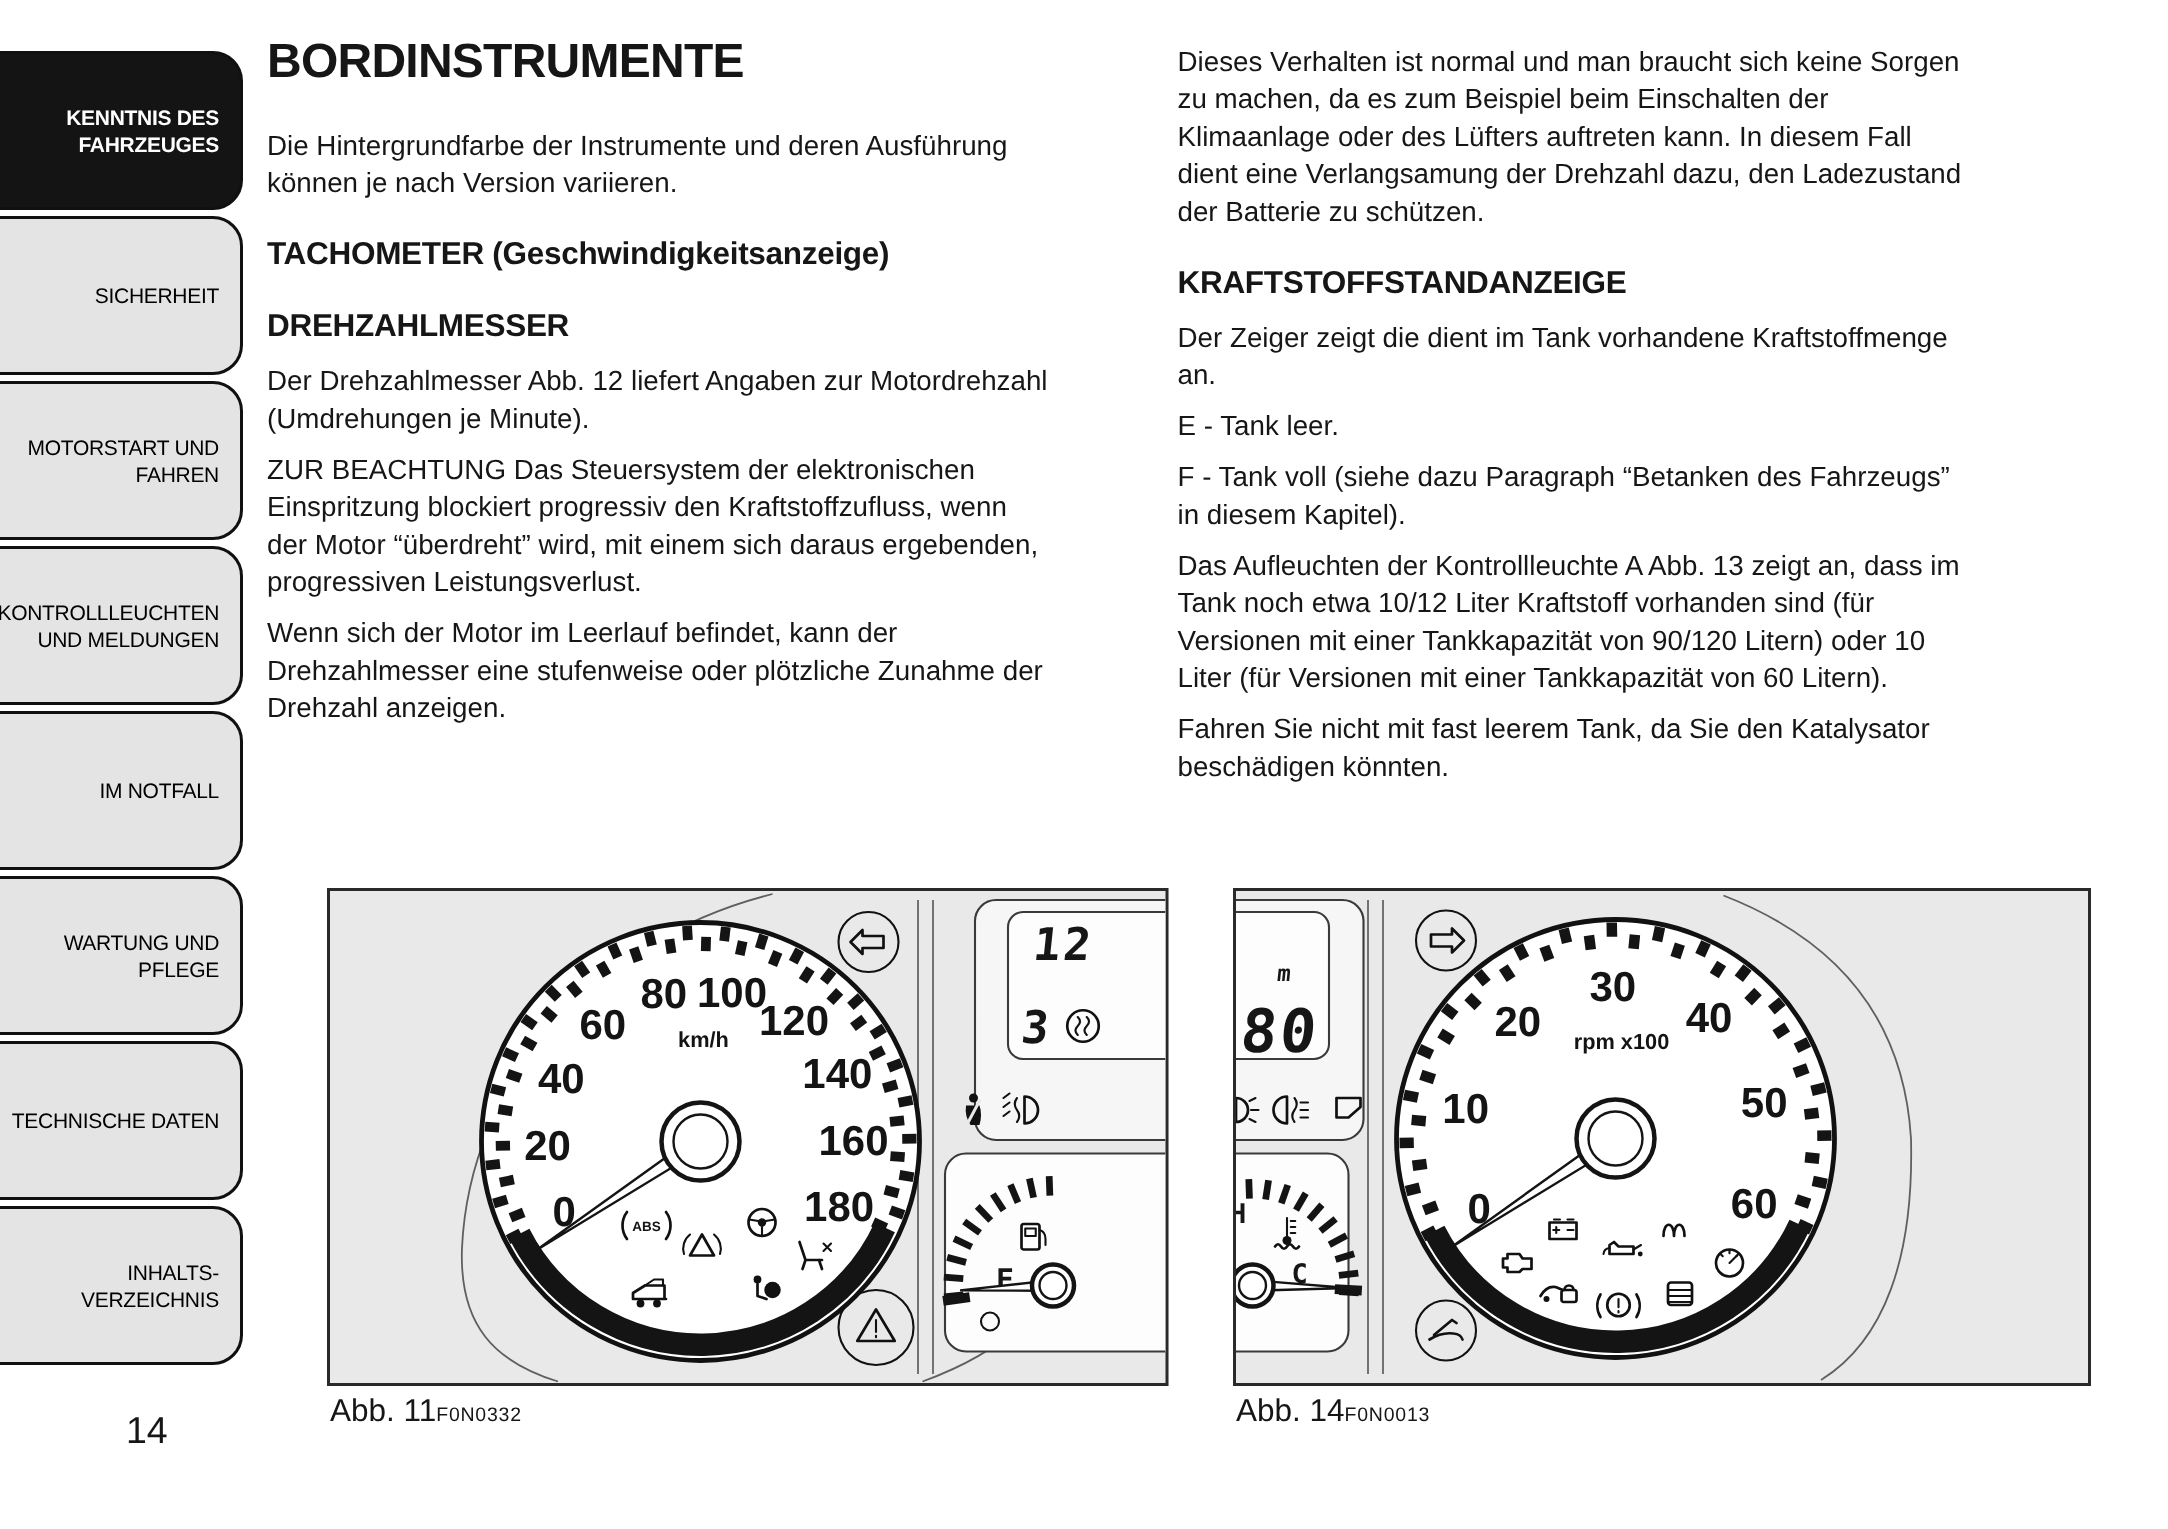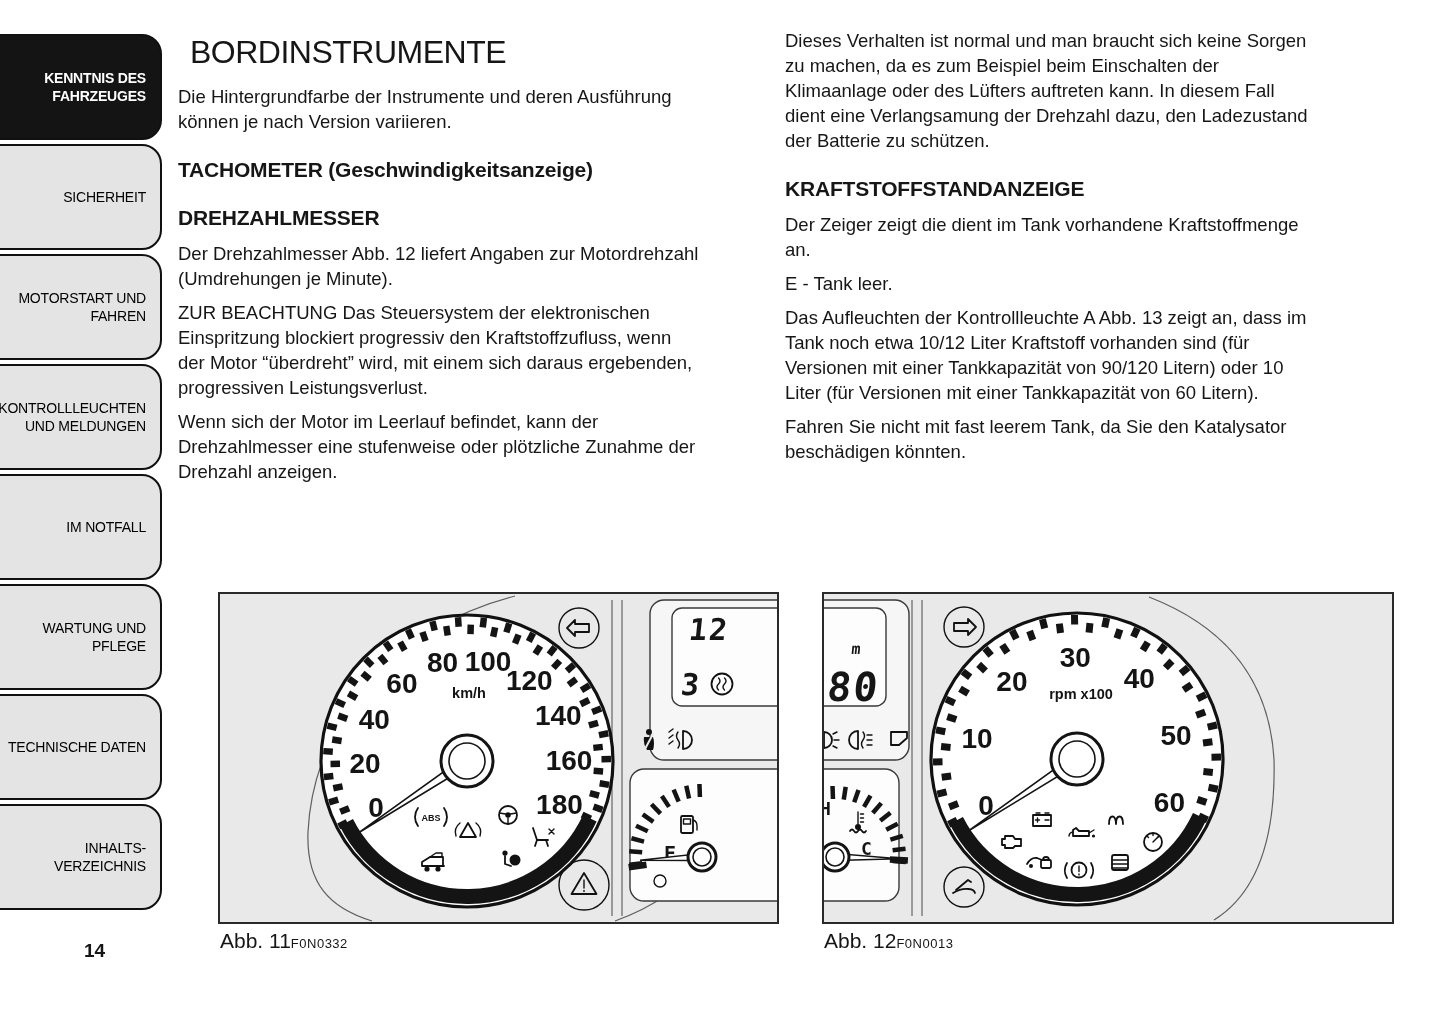--- a/index.html
+++ b/index.html
@@ -6,23 +6,23 @@
   body{width:1445px;height:1019px;position:relative;background:#fff;overflow:hidden;
        font-family:"Liberation Sans",sans-serif;color:#161616}
   
   #sidebar{position:absolute;left:0;top:34px;width:166px}
   .tab{box-sizing:border-box;width:196px;margin-left:-34px;height:106px;margin-bottom:4px;
        background:#e4e4e4;border:2px solid #101010;border-radius:20px;
        display:flex;align-items:center;justify-content:flex-end;
        padding-right:14px;text-align:right;font-size:14px;line-height:1.3;
        white-space:pre-line;color:#000;font-weight:400;letter-spacing:-0.2px}
   .tab.active{background:#141414;color:#fff;font-weight:700}
-  #page-number{position:absolute;left:84px;top:940px;font-size:19px;font-weight:700}
+  #page-number{position:absolute;left:84px;top:940px;font-size:25px;font-weight:400}
   
-  #page-title{position:absolute;left:178px;top:22px;margin:12px;font-size:32px;font-weight:400;letter-spacing:-0.5px}
+  #page-title{position:absolute;left:178px;top:22px;margin:0;font-size:32px;font-weight:700;letter-spacing:-0.5px}
   .col{position:absolute;top:84px}
   #col-left{left:178px;width:522px}
   #col-right{left:785px;width:528px;top:28px}
   .p{font-size:18.5px;line-height:25px;margin:0 0 9px}
   .h2{font-size:21px;font-weight:700;margin:24px 0 11px;letter-spacing:-0.2px}
   
   .fig{position:absolute;top:592px;height:328px;border:2px solid #2a2a2a;background:#e9e9e9;overflow:hidden}
   #fig1{left:218px;width:557px}
   #fig2{left:822px;width:568px}
   .figcap{position:absolute;top:929px;display:flex;justify-content:flex-start;align-items:baseline}
@@ -67,20 +67,21 @@
     <h2 class="h2">DREHZAHLMESSER</h2>
     <p class="p">Der Drehzahlmesser Abb. 12 liefert Angaben zur Motordrehzahl (Umdrehungen je Minute).</p>
     <p class="p">ZUR BEACHTUNG Das Steuersystem der elektronischen Einspritzung blockiert progressiv den Kraftstoffzufluss, wenn der Motor “überdreht” wird, mit einem sich daraus ergebenden, progressiven Leistungsverlust.</p>
     <p class="p">Wenn sich der Motor im Leerlauf befindet, kann der Drehzahlmesser eine stufenweise oder plötzliche Zunahme der Drehzahl anzeigen.</p>
   </div>
 <div class="col" id="col-right">
     <p class="p">Dieses Verhalten ist normal und man braucht sich keine Sorgen zu machen, da es zum Beispiel beim Einschalten der Klimaanlage oder des Lüfters auftreten kann. In diesem Fall dient eine Verlangsamung der Drehzahl dazu, den Ladezustand der Batterie zu schützen.</p>
     <h2 class="h2">KRAFTSTOFFSTANDANZEIGE</h2>
     <p class="p">Der Zeiger zeigt die dient im Tank vorhandene Kraftstoffmenge an.</p>
     <p class="p">E - Tank leer.</p>
+    <p class="p">F - Tank voll (siehe dazu Paragraph “Betanken des Fahrzeugs” in diesem Kapitel).</p>
     <p class="p">Das Aufleuchten der Kontrollleuchte A Abb. 13 zeigt an, dass im Tank noch etwa 10/12 Liter Kraftstoff vorhanden sind (für Versionen mit einer Tankkapazität von 90/120 Litern) oder 10 Liter (für Versionen mit einer Tankkapazität von 60 Litern).</p>
     <p class="p">Fahren Sie nicht mit fast leerem Tank, da Sie den Katalysator beschädigen könnten.</p>
   </div>
 
 <div class="fig" id="fig1">
 <svg width="557" height="328" viewBox="0 0 557 328">
   <path class="contour" d="M 295,2 C 175,32 93,128 88,238 C 86,290 110,314 152,327"></path>
   <path class="contour" d="M 395,327 Q 455,305 472,272"></path>
   <line class="sep" x1="392" y1="6" x2="392" y2="322"></line>
   <line class="sep" x1="402" y1="6" x2="402" y2="322"></line>
@@ -404,15 +405,15 @@
     </g>
   </g>
 </svg>
 </div>
 
 <div class="figcap" id="cap1">
   <span class="capname">Abb. 11</span>
   <span class="capcode">F0N0332</span>
 </div>
 <div class="figcap" id="cap2">
-  <span class="capname">Abb. 12</span>
+  <span class="capname">Abb. 14</span>
   <span class="capcode">F0N0013</span>
 </div>
 
 </body></html>

